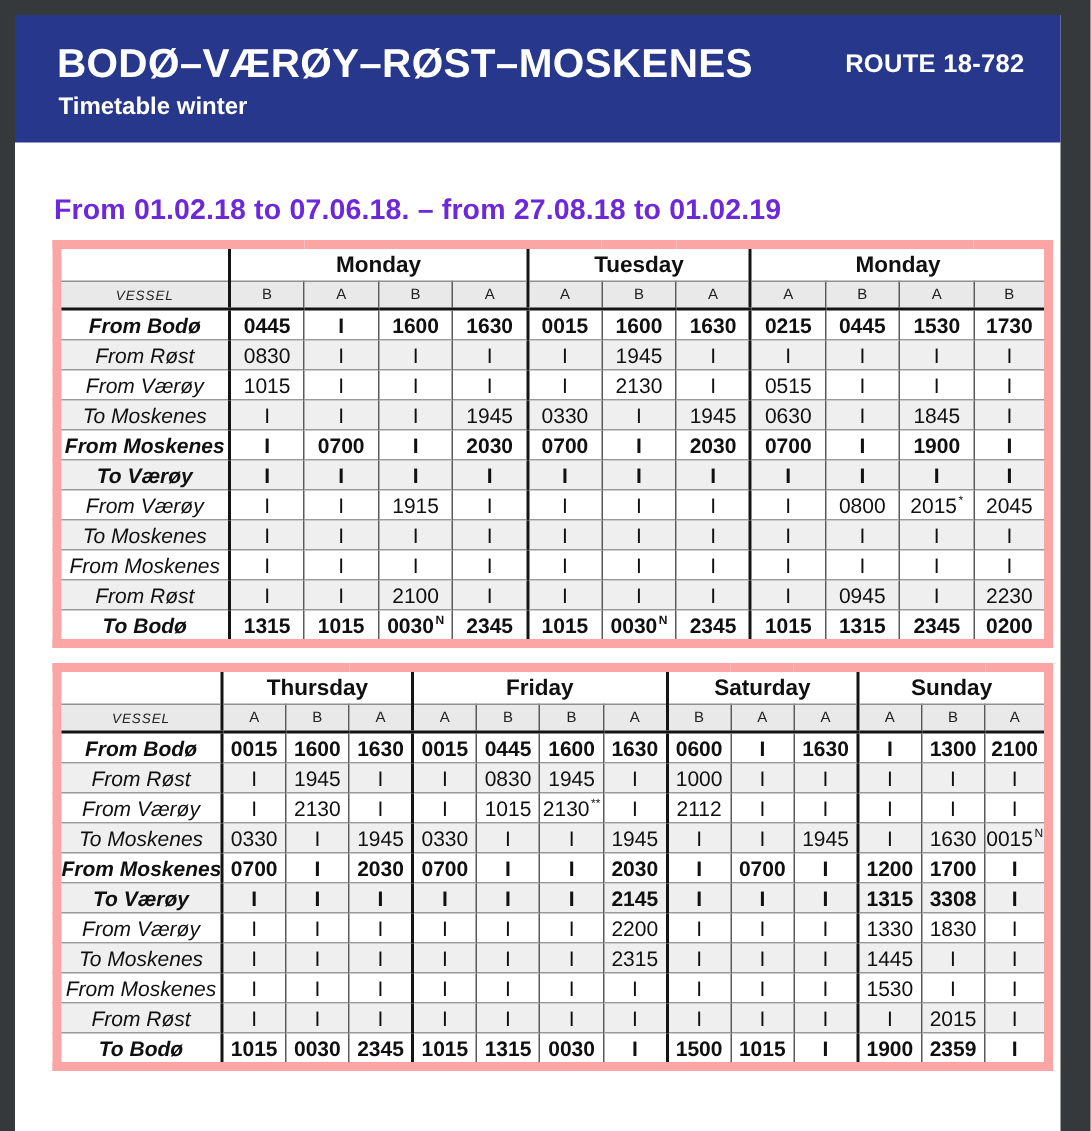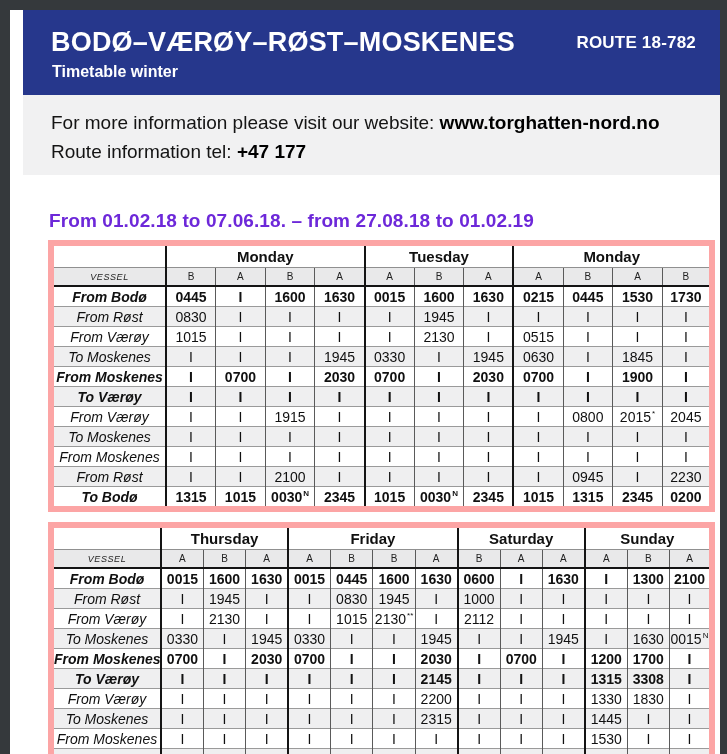--- a/index.html
+++ b/index.html
@@ -4,21 +4,20 @@
 <style>
   html,body{margin:0;padding:0;}
   body{
     width:727px;height:754px;position:relative;overflow:hidden;
     background:#35393c;
     font-family:"Liberation Sans",sans-serif;
   }
   .page{
     position:absolute;left:10px;top:10px;width:697px;height:744px;
     background:#ffffff;
-    padding-left:13px;
   }
   
   .masthead{position:relative;background:#26378c;height:85px;color:#fff;}
   .masthead .title{
     position:absolute;left:28px;top:17px;font-size:27px;font-weight:bold;
     letter-spacing:0.2px;white-space:nowrap;
   }
   .masthead .subtitle{position:absolute;left:29px;top:53px;font-size:16px;font-weight:bold;}
   .masthead .route{position:absolute;right:24px;top:23px;font-size:17px;font-weight:bold;letter-spacing:0.2px;margin-left:43px;}
   
@@ -55,24 +54,20 @@
 <body>
 
 <div class="page">
 
   <div class="masthead">
     <div class="title">BODØ–VÆRØY–RØST–MOSKENES</div>
     <div class="subtitle">Timetable winter</div>
     <div class="route">ROUTE 18-782</div>
   </div>
 
-  <div class="infoband">
-    <div><span>For more information please visit our website: </span><b>www.torghatten-nord.no</b></div>
-    <div><span>Route information tel: </span><b>+47 177</b></div>
-  </div>
 
   <div class="period">From 01.02.18 to 07.06.18.  –  from 27.08.18 to 01.02.19</div>
 
   <table class="tt">
       <colgroup>
         <col style="width: 115px;">
         <col style="width: 49.6364px;">
         <col style="width: 49.6364px;">
         <col style="width: 49.6364px;">
         <col style="width: 49.6364px;">

